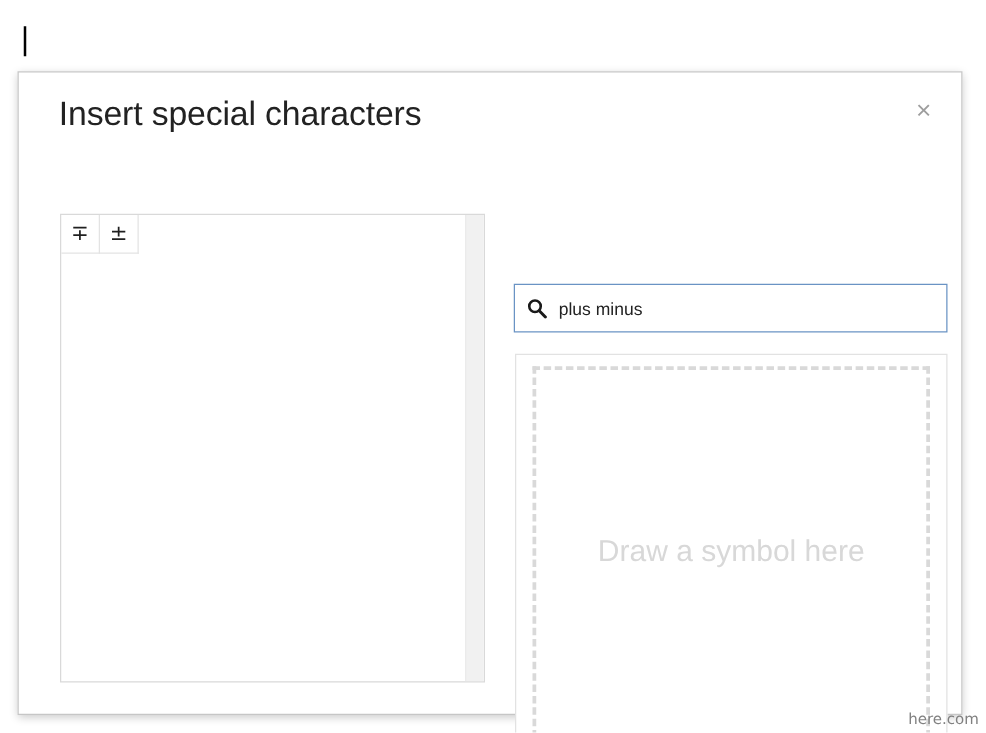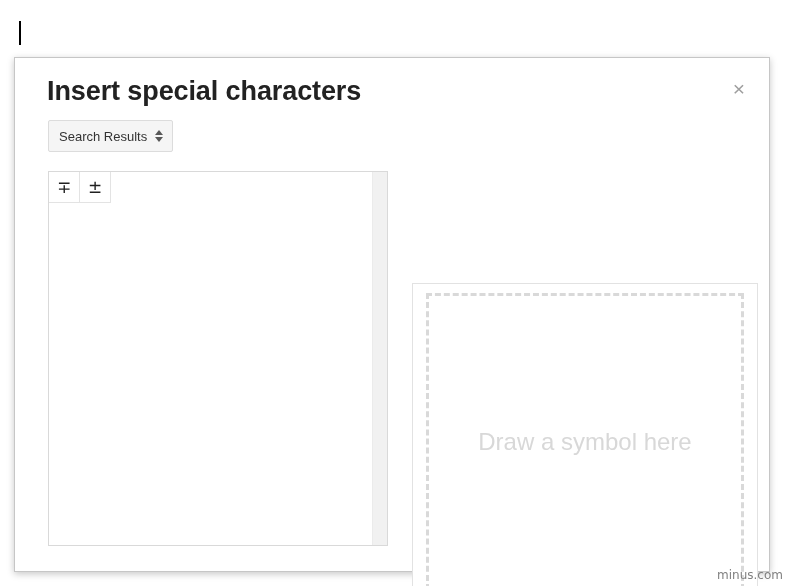--- a/index.html
+++ b/index.html
@@ -36,21 +36,21 @@
     border: 1px solid #c6c6c6;
     box-shadow: 0 2px 7px rgba(0,0,0,0.22);
     box-sizing: border-box;
   }
 
   #dialog-title {
     position: absolute;
     left: 32px;
     top: 18px;
     font-size: 27px;
-    font-weight: bold;
+    font-weight: normal;
     color: #222222;
     letter-spacing: -0.1px;
     white-space: nowrap;
   }
 
   #close-button {
     position: absolute;
     right: 16px;
     top: 16px;
     width: 28px;
@@ -215,38 +215,40 @@
 <body>
 
 <div id="doc-caret"></div>
 
 <div id="dialog">
 
   <div id="dialog-title">Insert special characters</div>
 
   <div id="close-button">×</div>
 
-  <div id="category-select">
-    <span class="label">Search Results</span>
-    <span class="stack-arrows">
-      <span class="up"></span>
-      <span class="down"></span>
-    </span>
-  </div>
 
   <div id="results-panel">
     <div id="results-grid">
       <div class="glyph-cell">∓</div>
       <div class="glyph-cell">±</div>
     </div>
     <div id="results-scrollbar"></div>
   </div>
 
+  <div id="search-box">
+    <span id="search-icon">
+      <svg width="17" height="17" viewBox="0 0 17 17" aria-hidden="true">
+        <circle cx="7" cy="7" r="4.6" fill="none" stroke="#1a1a1a" stroke-width="2.1"></circle>
+        <line x1="10.4" y1="10.6" x2="15.3" y2="15.6" stroke="#1a1a1a" stroke-width="2.4" stroke-linecap="round"></line>
+      </svg>
+    </span>
+    <span id="search-value">plus minus</span>
+  </div>
 
   <div id="draw-panel">
     <div id="draw-canvas">
       <span id="draw-placeholder">Draw a symbol here</span>
     </div>
   </div>
 
 </div>
 
-<div id="watermark">minus.com</div>
+<div id="watermark">here.com</div>
 
 </body></html>

